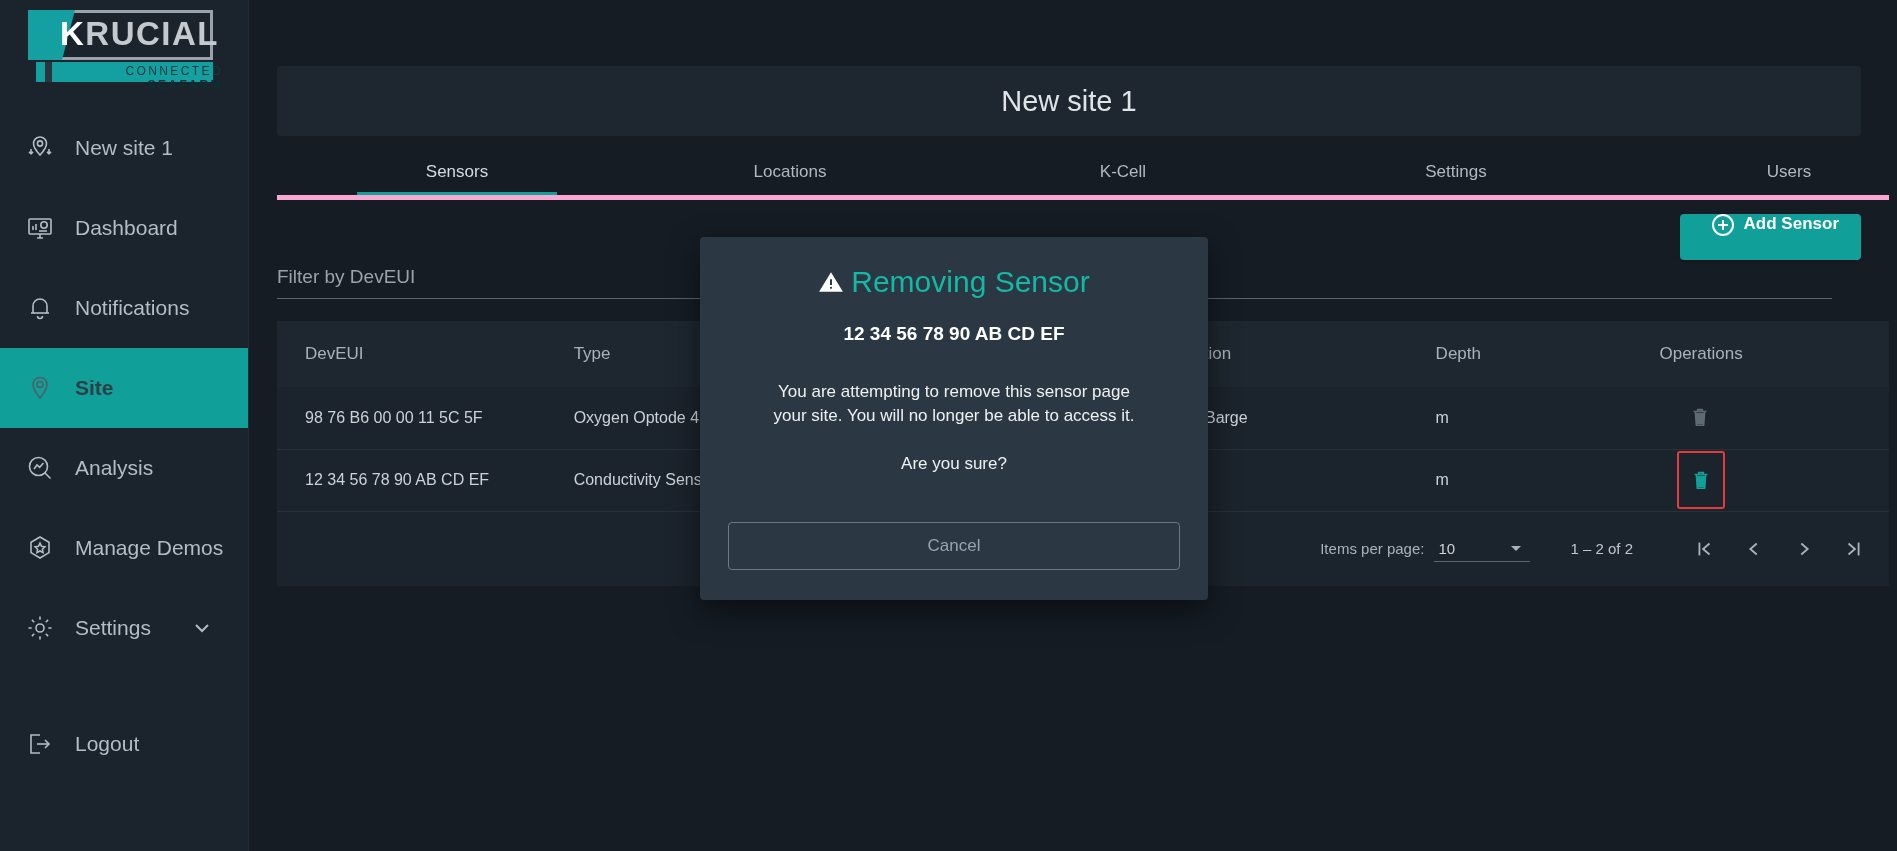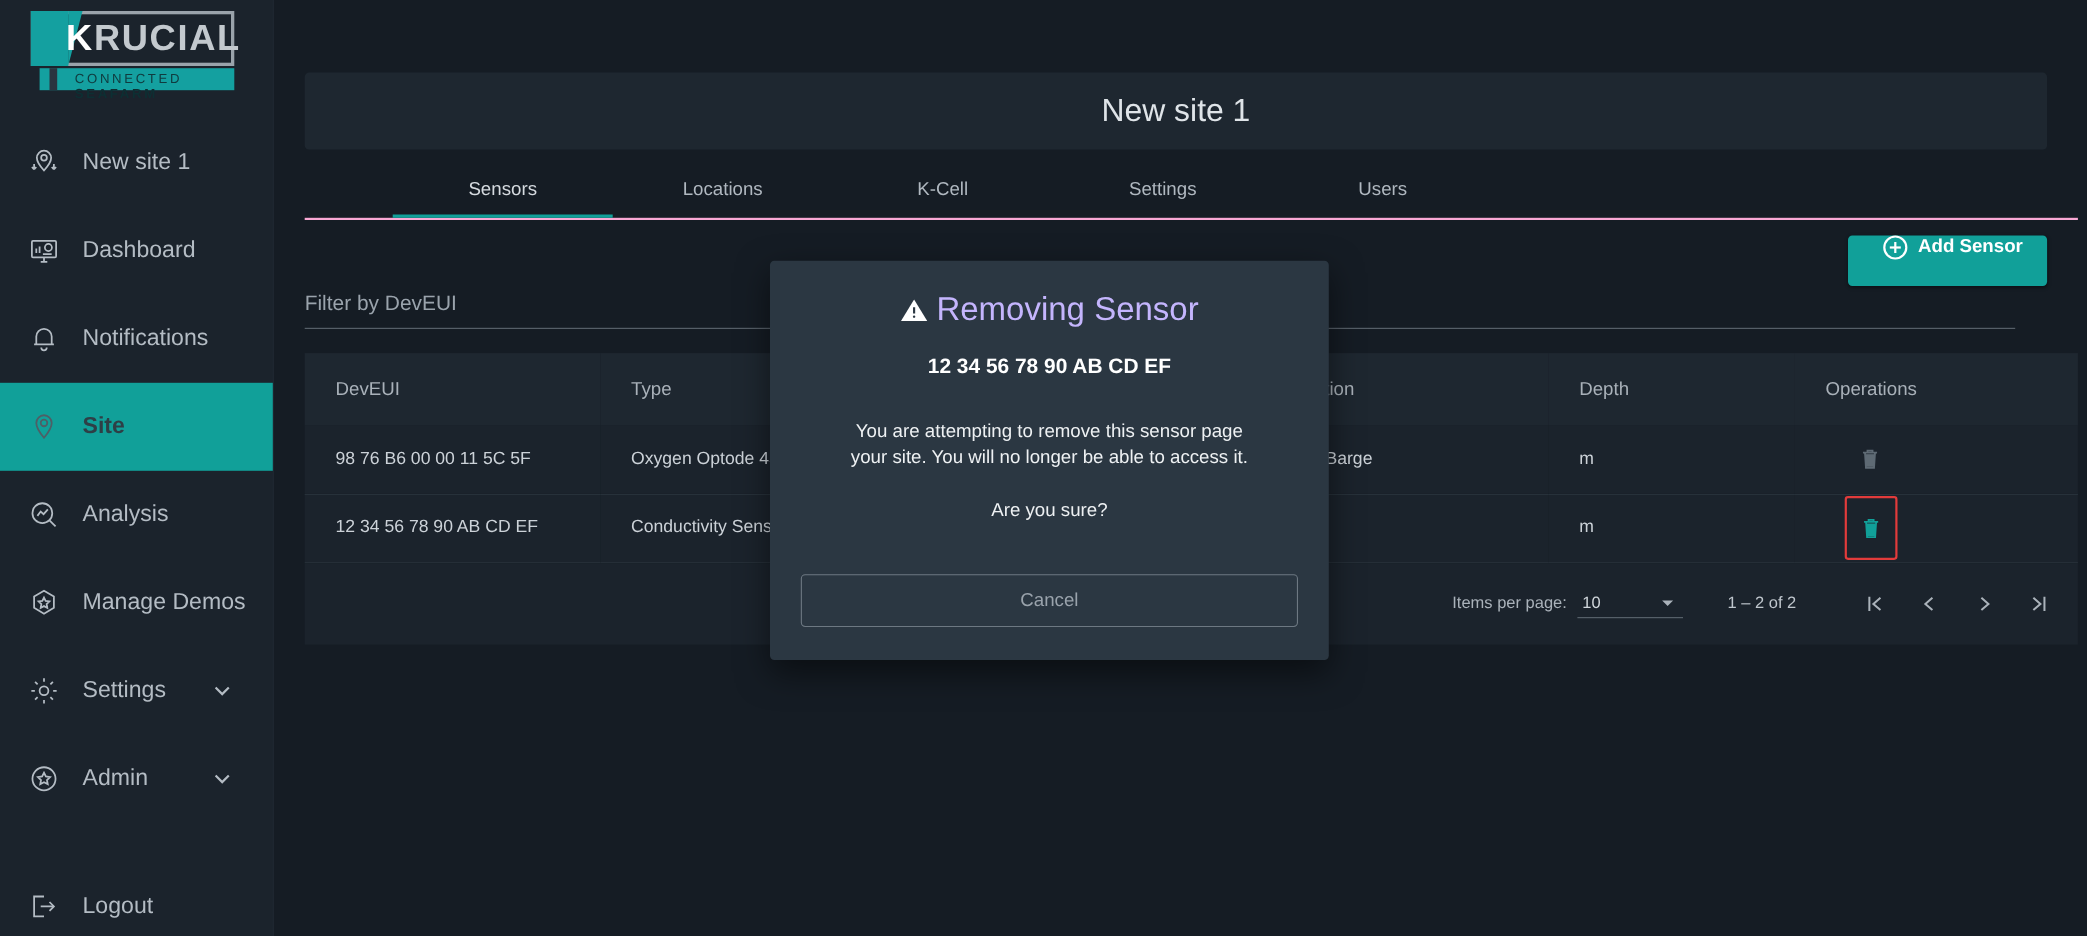--- a/index.html
+++ b/index.html
@@ -14,21 +14,21 @@
   
   .sidebar {
     width: 249px; height: 851px;
     background: #1b232c;
     flex: 0 0 249px;
     position: relative;
     border-right: 1px solid #222b35;
   }
   .logo-wrap { padding: 10px 28px 8px 28px; }
   .logo {
-    width: 195px; height: 72px; position: relative;
+    width: 195px; height: 72px; position: relative; text-align: right;
   }
   .logo-box {
     position: absolute; left: 0; top: 0; width: 185px; height: 50px;
     border: 3px solid #9aa3ab; background: #1b232c;
   }
   .logo-accent {
     position: absolute; left: 0; top: 0; width: 34px; height: 50px;
     background: #14a0a0;
   }
   .logo-accent:after{
@@ -80,21 +80,22 @@
 
   .title-card {
     margin: 66px 56px 0 28px;
     height: 70px; background: #1e2730; border-radius: 4px;
     display: flex; align-items: center; justify-content: center;
   }
   .title-card h1 { font-size: 29px; font-weight: 400; color: #dfe4e8; }
 
   .tabs {
     display: flex; margin: 12px 28px 0 28px; height: 52px;
-    border-bottom: 2px solid #f9a8d4;
+    border-bottom: 5px solid #f9a8d4;
+    justify-content: space-between;
   }
   .tab {
     width: 200px; text-align: center; line-height: 48px;
     color: #b0b8c0; font-size: 17px; cursor: pointer;
     border-bottom: 3px solid transparent;
   }
   .tab:first-child { margin-left: 80px; }
   .tab.active { color: #d6dbe0; border-bottom: 3px solid #11a099; }
 
   .toolbar { position: relative; height: 62px; }
@@ -169,21 +170,21 @@
   }
 
   
   .dialog {
     position: absolute; left: 700px; top: 237px;
     width: 508px; background: #2b3742; border-radius: 4px;
     box-shadow: 0 11px 30px rgba(0,0,0,.5);
     padding: 28px 28px 30px 28px; z-index: 50;
   }
   .dialog h2 {
-    color: #c4b5fd; font-size: 30px; font-weight: 400; text-align:center;
+    color: #14b8a6; font-size: 30px; font-weight: 400; text-align:center;
     display:flex; align-items:center; justify-content:center; gap:7px;
   }
   .dialog .dev {
     color: #fff; font-size: 19px; font-weight: 700; text-align:center; margin-top: 24px;
   }
   .dialog .body {
     color: #eef1f3; font-size: 17px; text-align:center; margin-top: 35px; line-height: 1.4;
   }
   .dialog .sure { color: #eef1f3; font-size: 17px; text-align:center; margin-top: 26px; }
   .dialog .acts { display:flex; gap: 0; margin-top: 48px; }
@@ -291,34 +292,20 @@
             </svg>
         </span>
         <span>Settings</span>
         <span class="chev">
           <svg viewBox="0 0 20 20" width="20" height="20">
               <path d="M4 7l6 6 6-6" stroke="#b4bcc4" stroke-width="2" fill="none"></path>
             </svg>
         </span>
       </div>
 
-      <div class="nav-item">
-        <span class="ico">
-          <svg viewBox="0 0 28 28" width="28" height="28">
-              <circle cx="14" cy="14" r="10.5"></circle>
-              <path d="M14 8.5l1.7 3.4 3.8.5-2.8 2.7.7 3.8-3.4-1.8-3.4 1.8.7-3.8-2.8-2.7 3.8-.5z"></path>
-            </svg>
-        </span>
-        <span>Admin</span>
-        <span class="chev">
-          <svg viewBox="0 0 20 20" width="20" height="20">
-              <path d="M4 7l6 6 6-6" stroke="#b4bcc4" stroke-width="2" fill="none"></path>
-            </svg>
-        </span>
-      </div>
 
       <div class="nav-item nav-logout">
         <span class="ico">
           <svg viewBox="0 0 28 28" width="28" height="28">
               <path d="M14 5H5v18h9"></path>
               <path d="M11 14h12"></path>
               <path d="M19 10l4 4-4 4"></path>
             </svg>
         </span>
         <span>Logout</span>

